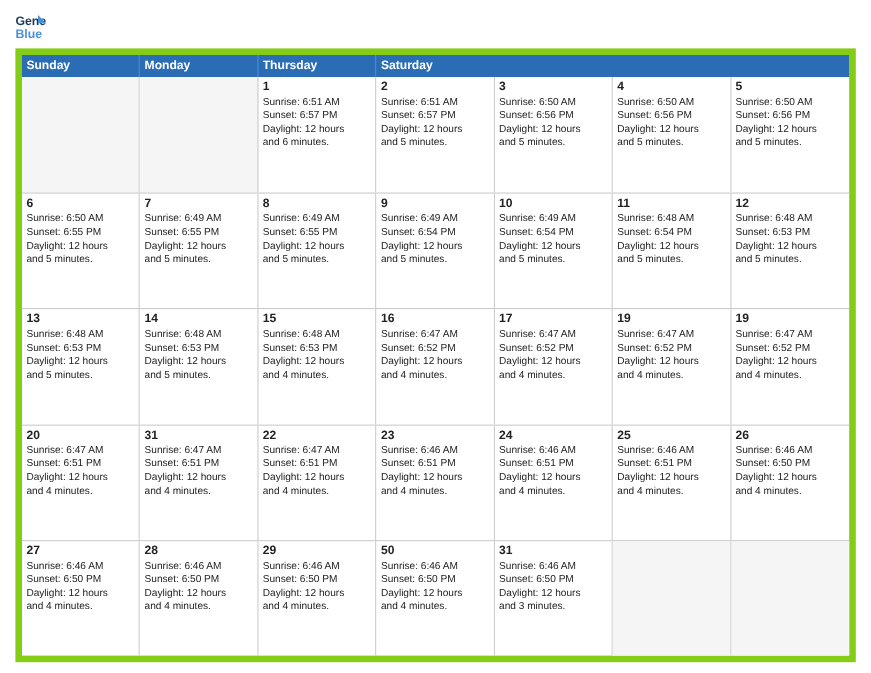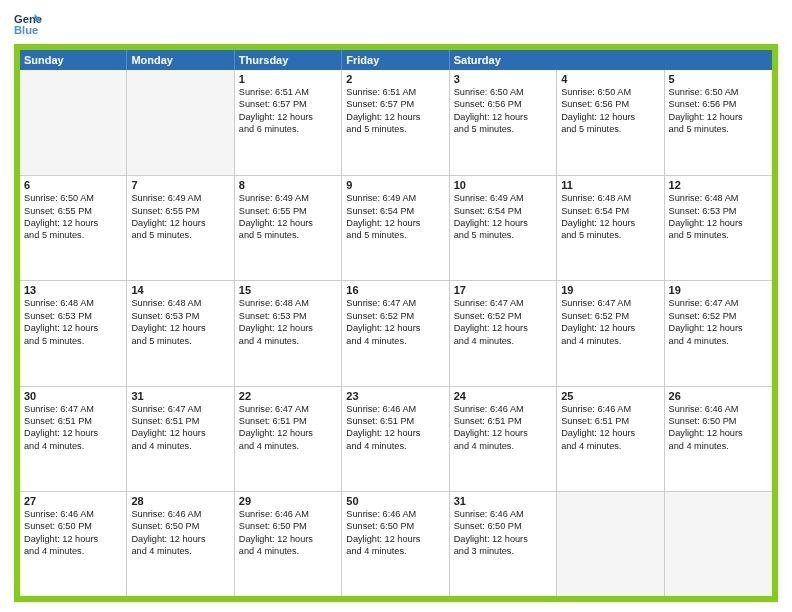--- a/index.html
+++ b/index.html
@@ -115,21 +115,20 @@
       <div class="month-title"></div>
       <div class="location"></div>
     </div>
   </div>
 
   <div class="calendar">
     <div class="cal-header" id="cal-header">
         <div class="cal-header-cell">Sunday</div>
         <div class="cal-header-cell">Monday</div>
         <div class="cal-header-cell">Thursday</div>
-        <div class="cal-header-cell">Friday</div>
         <div class="cal-header-cell">Saturday</div>
       </div>
     <div class="cal-body" id="cal-body">
         <div class="cal-row">
           <div class="cal-cell empty"></div>
           <div class="cal-cell empty"></div>
           <div class="cal-cell">
             <span class="day-num">1</span>
             <span class="cell-line">Sunrise: 6:51 AM</span>
             <span class="cell-line">Sunset: 6:57 PM</span>
@@ -262,21 +261,21 @@
           <div class="cal-cell">
             <span class="day-num">19</span>
             <span class="cell-line">Sunrise: 6:47 AM</span>
             <span class="cell-line">Sunset: 6:52 PM</span>
             <span class="cell-line">Daylight: 12 hours</span>
             <span class="cell-line">and 4 minutes.</span>
           </div>
         </div>
         <div class="cal-row">
           <div class="cal-cell">
-            <span class="day-num">30</span>
+            <span class="day-num">20</span>
             <span class="cell-line">Sunrise: 6:47 AM</span>
             <span class="cell-line">Sunset: 6:51 PM</span>
             <span class="cell-line">Daylight: 12 hours</span>
             <span class="cell-line">and 4 minutes.</span>
           </div>
           <div class="cal-cell">
             <span class="day-num">31</span>
             <span class="cell-line">Sunrise: 6:47 AM</span>
             <span class="cell-line">Sunset: 6:51 PM</span>
             <span class="cell-line">Daylight: 12 hours</span>

